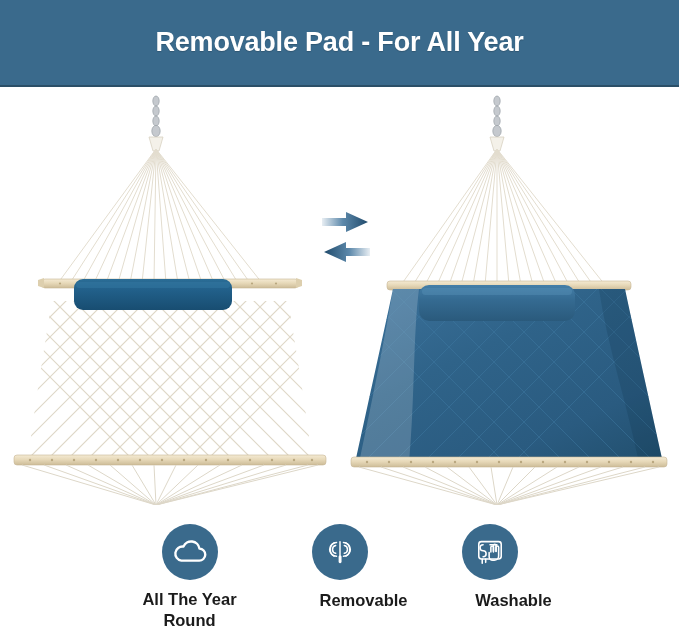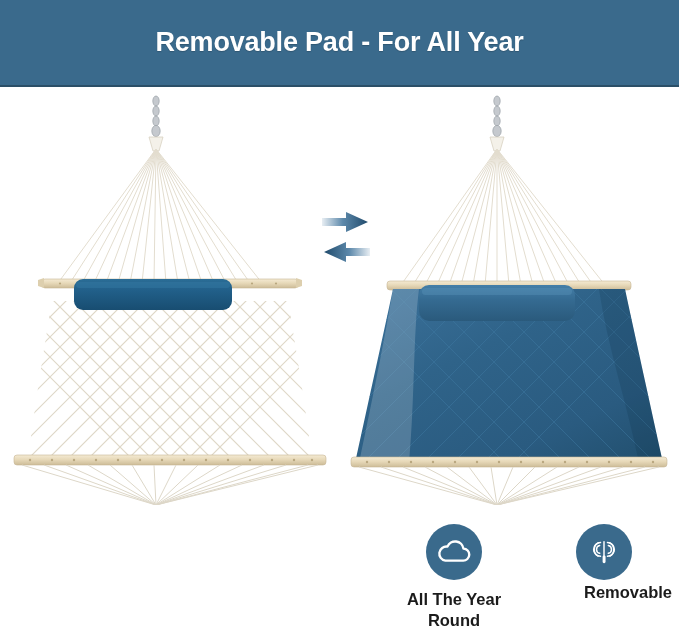--- a/index.html
+++ b/index.html
@@ -31,37 +31,37 @@
   .panel-left{left:0;}
   .panel-right{left:339px;}
   .hammock-svg{display:block;width:100%;height:100%;}
 
   
   .arrows{position:absolute;left:318px;top:122px;width:56px;height:62px;}
 
   
   .features{
     position:absolute;left:0;top:524px;width:679px;height:116px;
-    display:flex;align-items:flex-start;justify-content:flex-end;
+    display:flex;align-items:flex-start;justify-content:center;
   }
   .feature{
     width:150px;display:flex;flex-direction:column;align-items:center;
   }
   .feature-icon{
     width:56px;height:56px;border-radius:50%;background:#3a6a8c;
     display:flex;align-items:center;justify-content:center;
     flex:0 0 auto;
   }
   .feature-label{
     margin-top:9px;text-align:center;color:#1b1b1b;
     font-size:16.5px;font-weight:bold;line-height:1.25;
     font-family:"Liberation Sans", sans-serif;
     white-space:pre-line;
   }
-  .feature-label.single{margin-top:2px;padding-left:48px;}
+  .feature-label.single{margin-top:10px;padding-left:48px;}
 </style>
 </head>
 <body>
 
 <div id="page">
 
   <div class="header">
     <div class="header-title">Removable Pad - For All Year</div>
   </div>
 
@@ -408,16 +408,33 @@
             <path d="M27 14.5 a4.6 4.6 0 0 1 0 9"></path>
             <path d="M28.5 11.5 a8.6 8.6 0 0 1 0.3 15.2"></path>
             <line x1="22" y1="10" x2="22" y2="27"></line>
           </g>
           <rect x="20.4" y="26" width="3.4" height="9" rx="1.6" fill="#ffffff"></rect>
         </svg>
       </div>
       <div class="feature-label single">Removable</div>
     </div>
 
+    <div class="feature">
+      <div class="feature-icon">
+        <svg viewBox="0 0 44 44" width="38" height="38">
+          <g fill="none" stroke="#ffffff" stroke-width="1.8" stroke-linejoin="round" stroke-linecap="round">
+            <rect x="9" y="10" width="26" height="20" rx="3"></rect>
+            <path d="M14 13.5 a3.4 3.4 0 0 0 0 7 a3.4 3.4 0 0 1 0 7"></path>
+            <line x1="13" y1="30" x2="13" y2="35"></line>
+            <line x1="17" y1="30" x2="17" y2="34"></line>
+            <path d="M22 13.5 h3 M27 13.5 h3"></path>
+            <path d="M23 22 v-5.5 a1.5 1.5 0 0 1 3 0 V22"></path>
+            <path d="M26 21 v-6.5 a1.5 1.5 0 0 1 3 0 V21"></path>
+            <path d="M29 21.5 v-5 a1.5 1.5 0 0 1 3 0 v10 a5 5 0 0 1 -5 5 h-2 a4 4 0 0 1 -4 -4 v-5"></path>
+          </g>
+        </svg>
+      </div>
+      <div class="feature-label single">Washable</div>
+    </div>
 
   </div>
 
 </div>
 
 </body></html>

